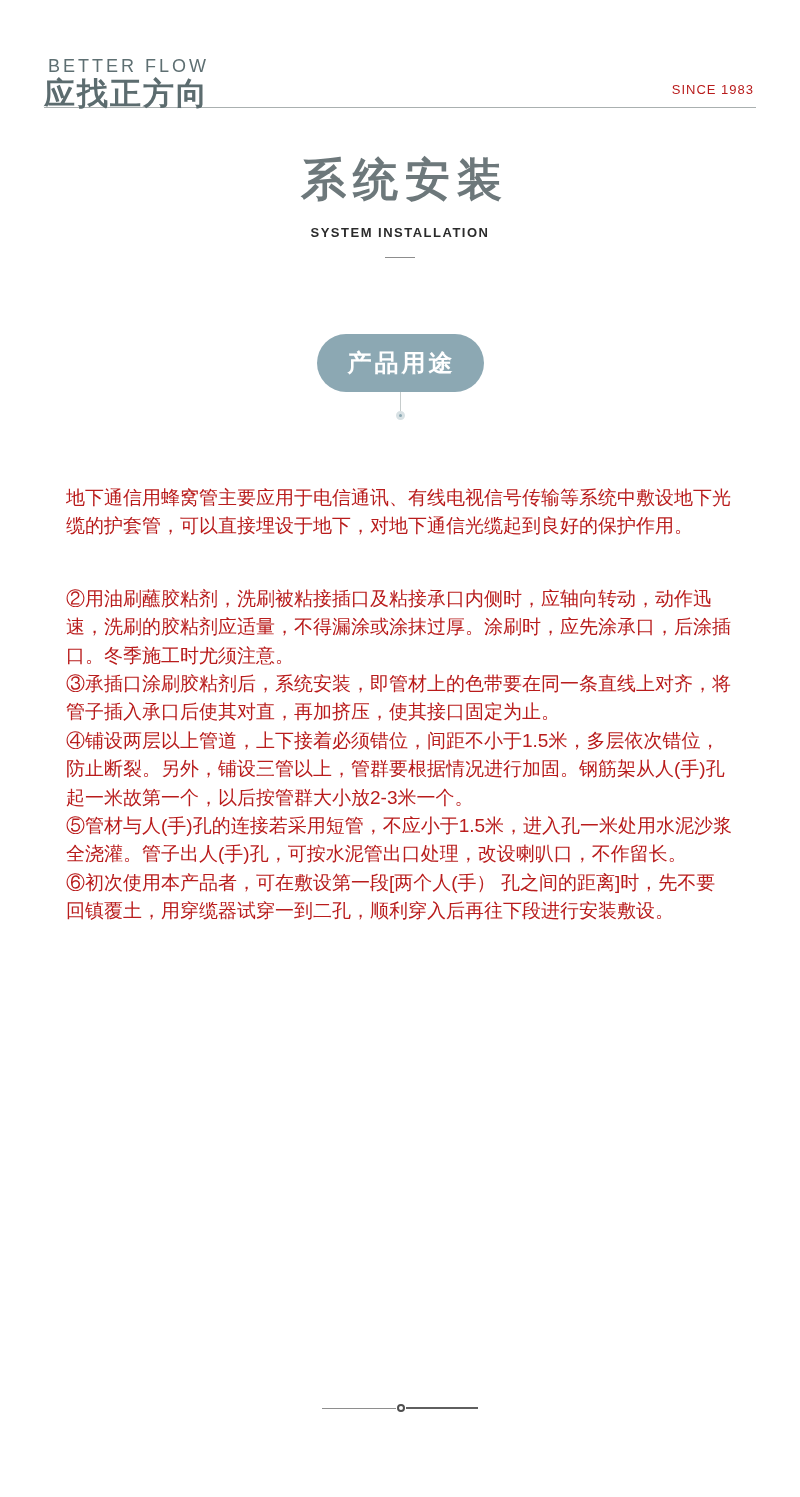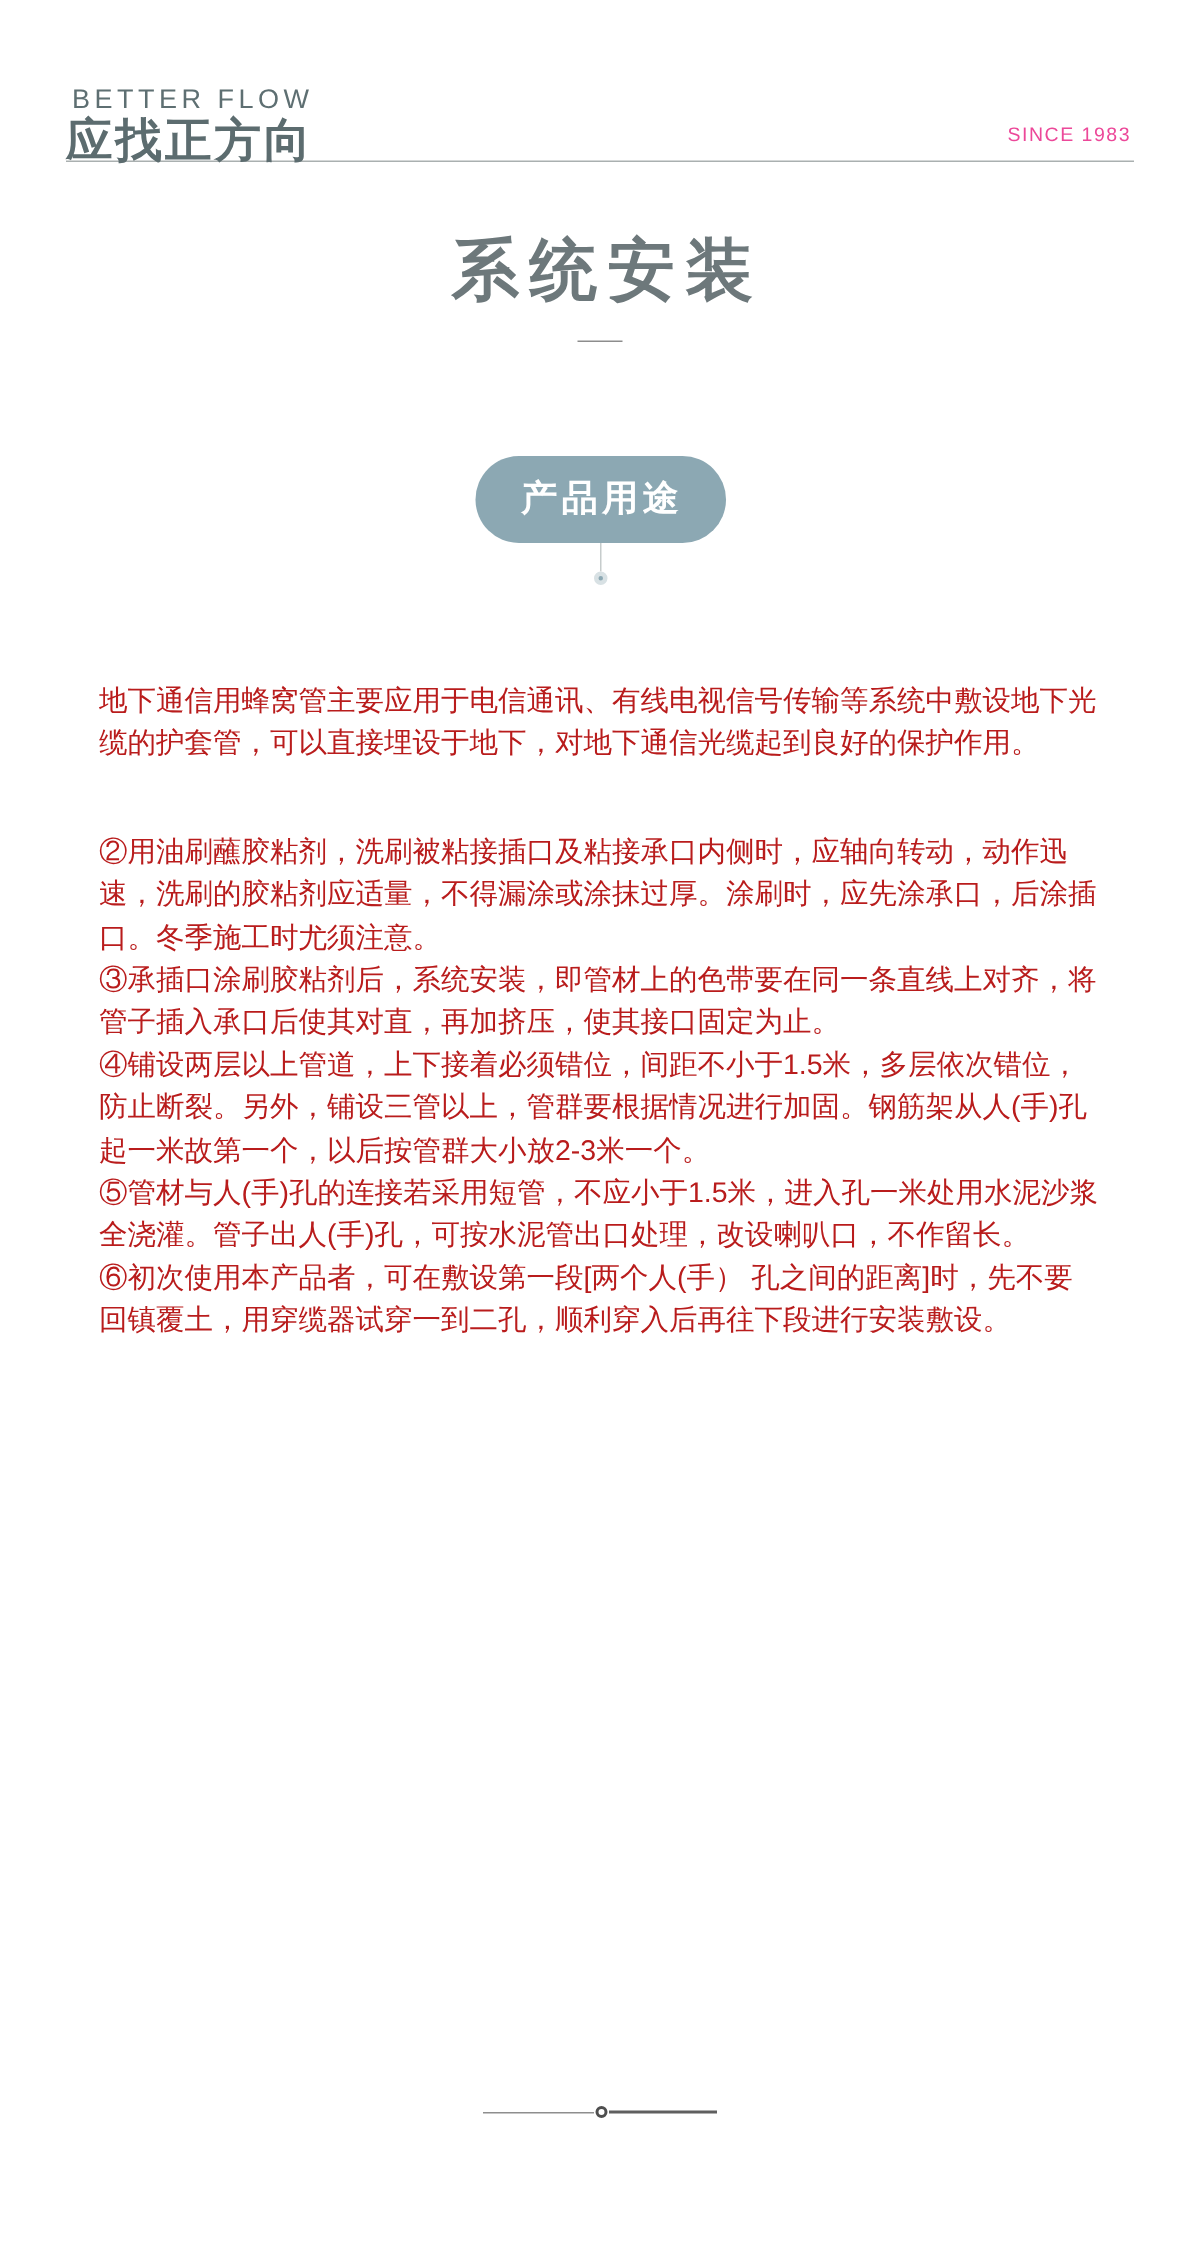--- a/index.html
+++ b/index.html
@@ -36,21 +36,21 @@
     letter-spacing: 2px;
     line-height: 34px;
     font-family: "Liberation Sans", sans-serif;
   }
   .brand-since {
     position: absolute;
     right: 2px;
     bottom: 10px;
     font-size: 13px;
     letter-spacing: 1px;
-    color: #ec4899;
+    color: #b91c1c;
     font-weight: 500;
   }
 
   
   .title-block { text-align: center; margin-top: 42px; }
   .title-zh {
     font-size: 45px;
     font-weight: 600;
     color: #6d787b;
     letter-spacing: 7px;
@@ -137,20 +137,21 @@
 <div class="page">
 
   <div class="header">
     <div class="brand-tagline">BETTER FLOW</div>
     <div class="brand-logo">应找正方向</div>
     <div class="brand-since">SINCE 1983</div>
   </div>
 
   <div class="title-block">
     <div class="title-zh">系统安装</div>
+    <div class="title-en">SYSTEM INSTALLATION</div>
     <div class="title-rule"></div>
   </div>
 
   <div class="section-badge badge-usage">
     <div class="badge-pill">产品用途</div>
     <div class="connector">
       <div class="connector-line"></div>
       <div class="connector-dot"></div>
     </div>
   </div>

